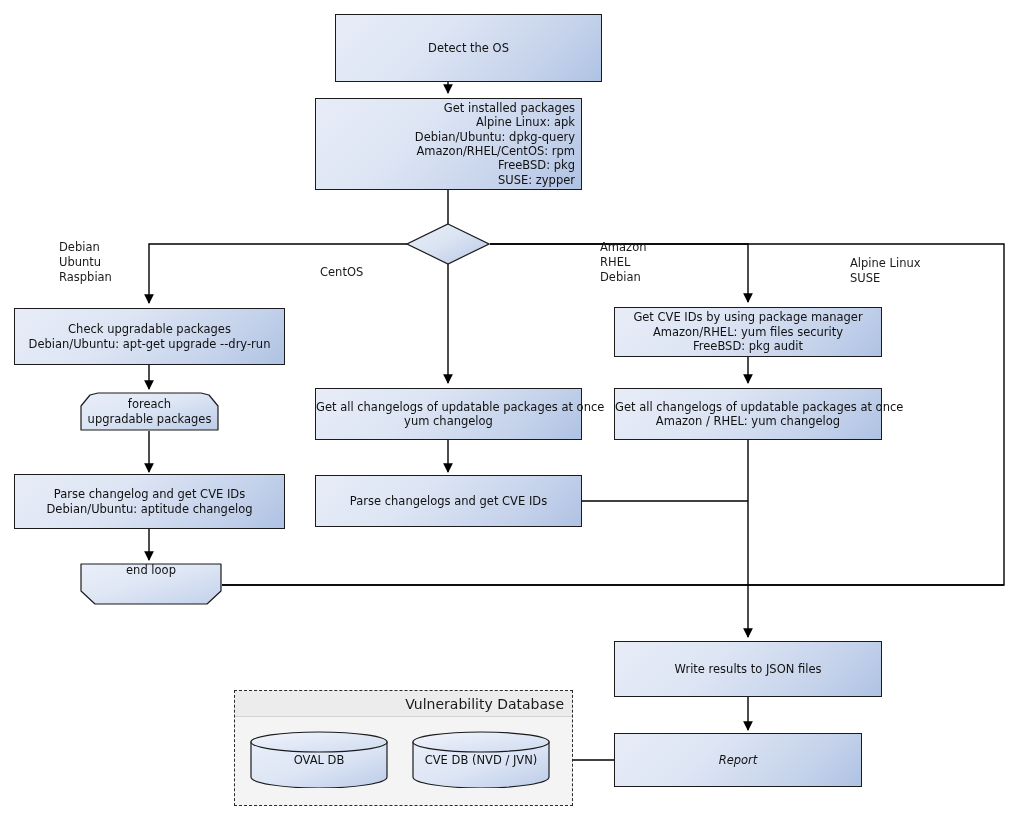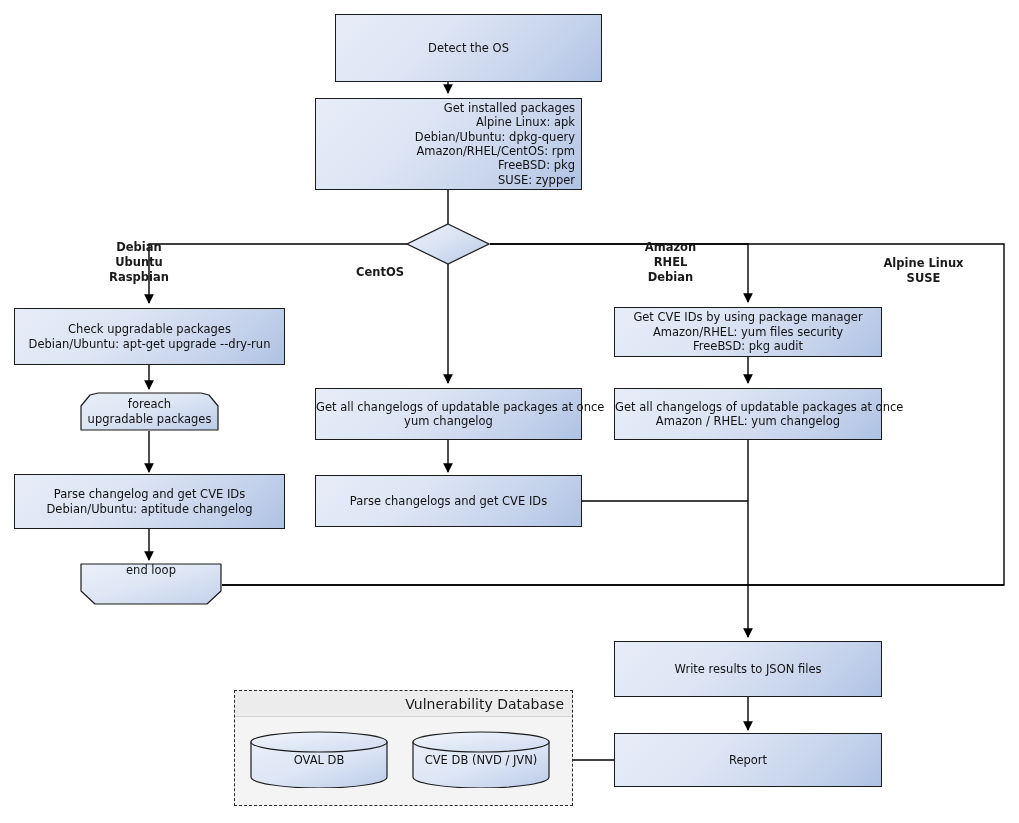--- a/index.html
+++ b/index.html
@@ -53,21 +53,21 @@
   .diamond-wrap{position:absolute;}
 
   
   .branch-label{
     position:absolute;
     font-size:11.5px;
     line-height:15px;
     color:#1a1a1a;
     white-space:nowrap;
   }
-  .branch-label.ralign{text-align:center;font-weight:bold;}
+  .branch-label.ralign{text-align:left;}
 
   
   .db-group{
     position:absolute;
     box-sizing:border-box;
     border:1.5px dashed #2a2a2a;
     background:#f4f4f4;
   }
   .db-group .grp-title{
     position:absolute;
@@ -258,21 +258,21 @@
     <div class="txt">
       <div>Get all changelogs of updatable packages at once</div>
       <div>Amazon / RHEL: yum changelog</div>
     </div>
   </div>
 
   <div class="node" style="left:614px;top:641px;width:268px;height:56px;">
     <div class="txt">Write results to JSON files</div>
   </div>
 
-  <div class="node" style="left:614px;top:733px;width:268px;height:54px;">
+  <div class="node" style="left:614px;top:733px;width:248px;height:54px;font-style:italic;">
     <div class="txt">Report</div>
   </div>
 
   <div class="db-group" style="left:234px;top:690px;width:339px;height:116px;">
     <div class="grp-title">Vulnerability Database</div>
   </div>
 
   <div class="cyl-wrap" style="left:250px;top:731px;width:138px;height:57px;">
     <svg width="138" height="57" viewBox="0 0 138 57" xmlns="http://www.w3.org/2000/svg">
       <defs>

